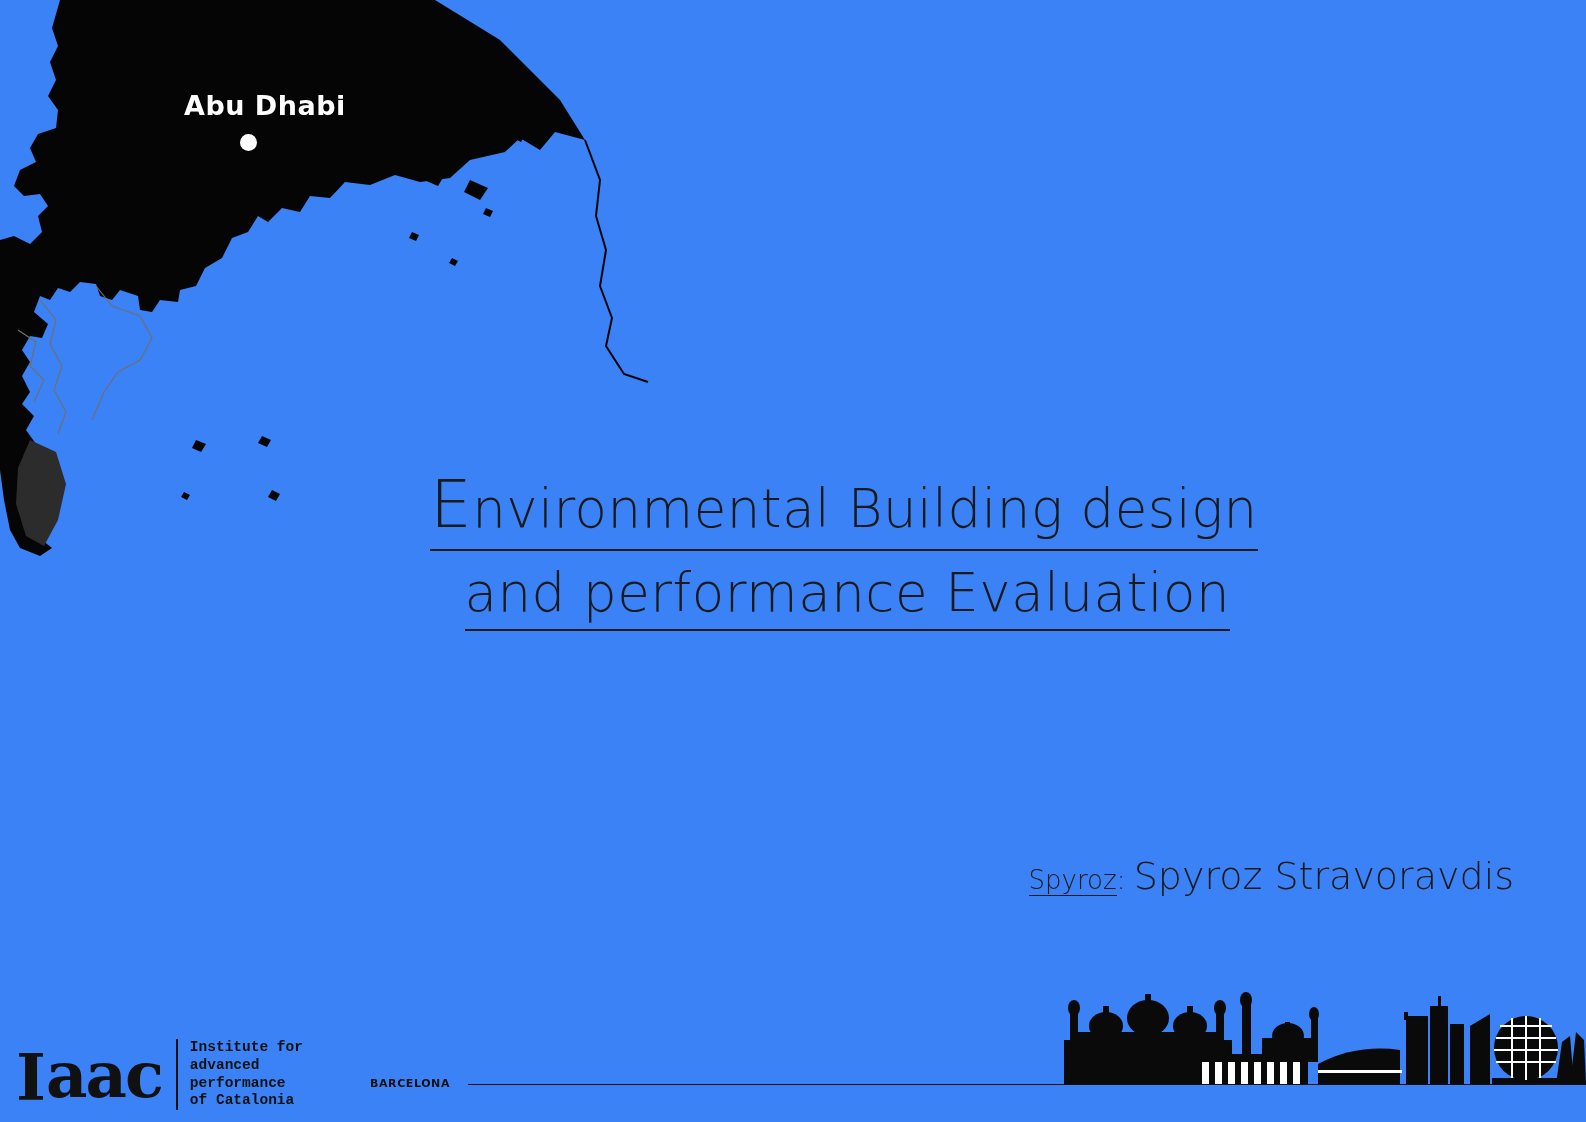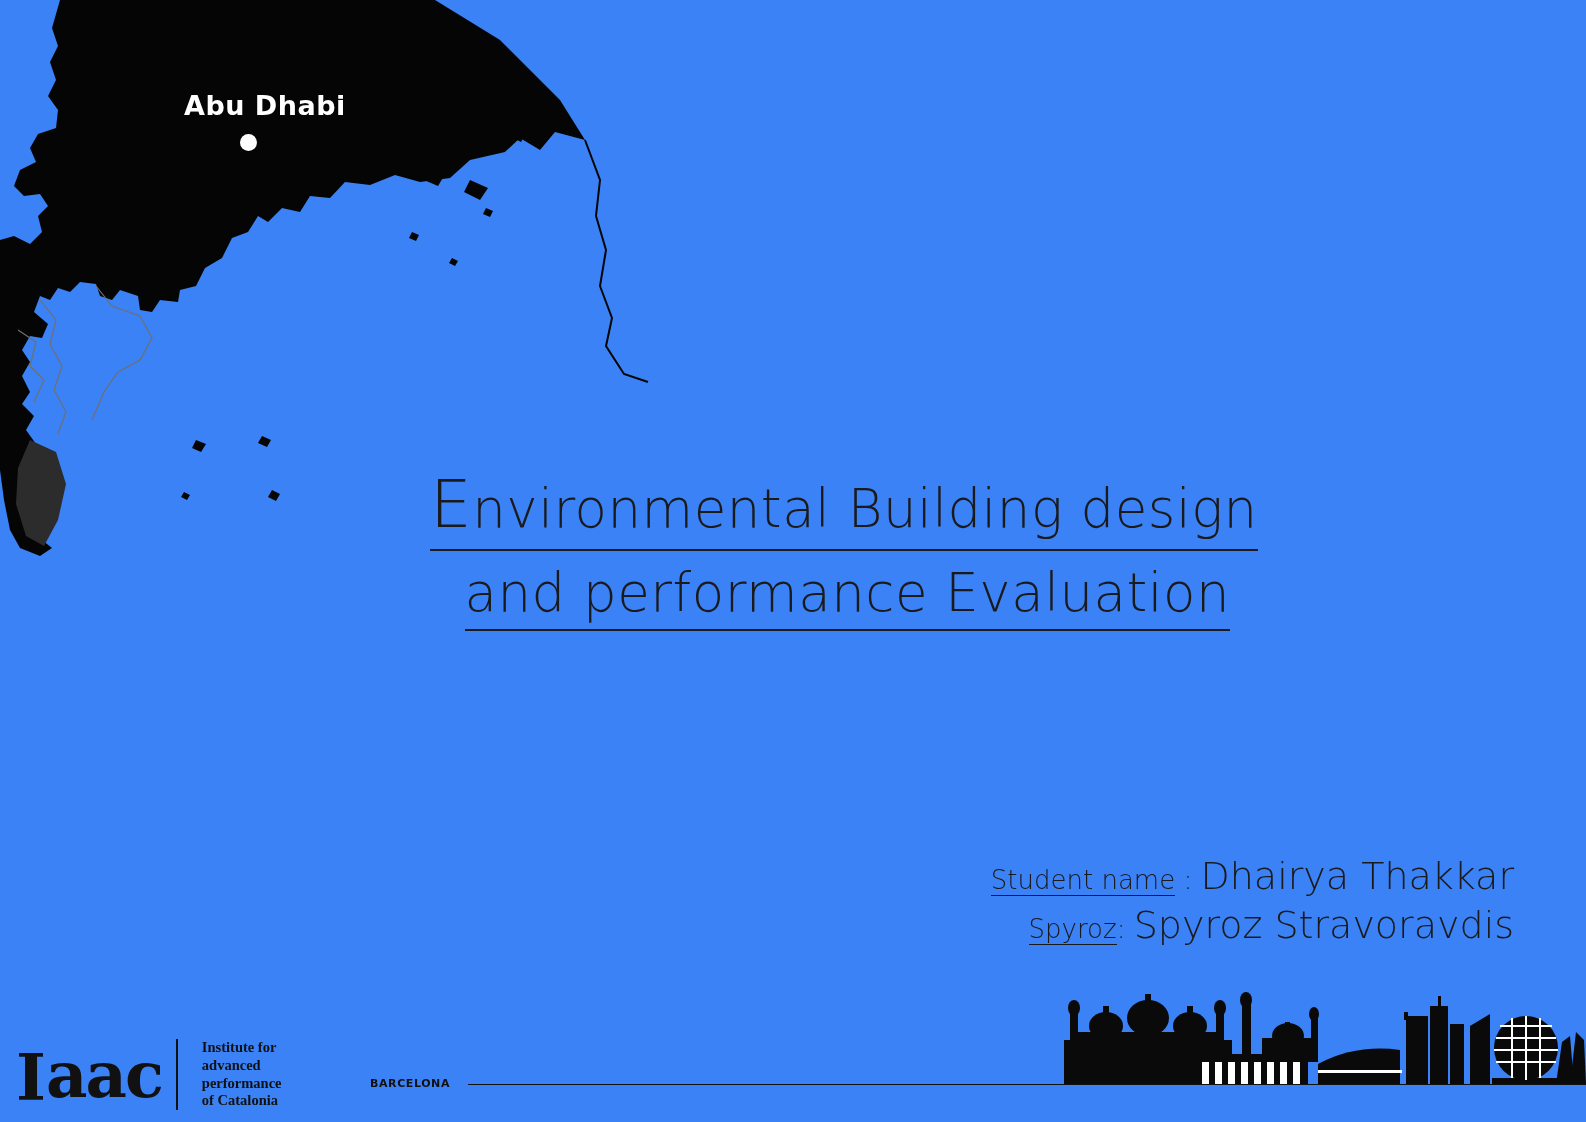--- a/index.html
+++ b/index.html
@@ -129,22 +129,22 @@
     letter-spacing: -2px;
     line-height: 0.9;
     padding-right: 14px;
   }
   .logo-mark .i-glyph {
     display: inline-block;
     transform: rotate(180deg);
   }
   .logo-text {
     border-left: 2px solid #111111;
-    padding-left: 24px;
-    font-family: Liberation Serif, serif;
+    padding-left: 12px;
+    font-family: Liberation Mono, monospace;
     font-size: 14.5px;
     font-weight: bold;
     color: #111111;
     line-height: 1.22;
   }
   .barcelona {
     position: absolute;
     left: 370px;
     bottom: 32px;
     font-family: "DejaVu Sans", sans-serif;
@@ -291,23 +291,20 @@
 
   <div class="title-block">
     <div class="title-line"><span class="cap">E</span><span>nvironmental Building design</span></div>
     <div class="title-line2-wrap">
       <div class="title-line">and performance Evaluation</div>
     </div>
   </div>
 
   <div class="credits">
     <div class="credit-row">
-      <span class="lbl">Student name</span><span class="sep"> : </span><span class="val">Dhairya Thakkar</span>
-    </div>
-    <div class="credit-row">
       <span class="lbl">Spyroz</span><span class="sep">: </span><span class="val">Spyroz Stravoravdis</span>
     </div>
   </div>
 
   <div class="footer">
 
     <div class="logo-wrap">
       <div class="logo-mark"><span class="i-glyph">I</span><span>aac</span></div>
       <div class="logo-text">
         <div>Institute for</div>

